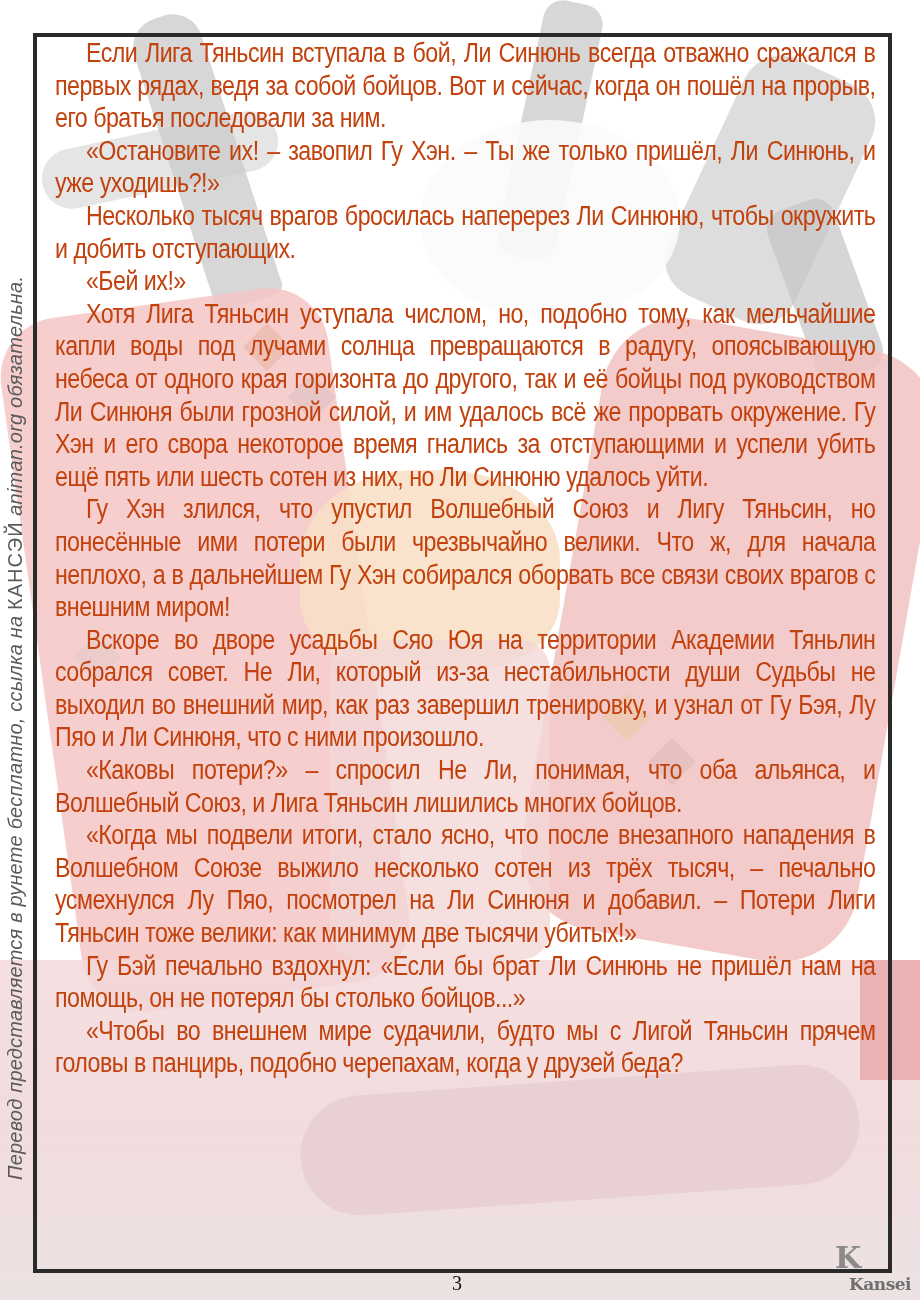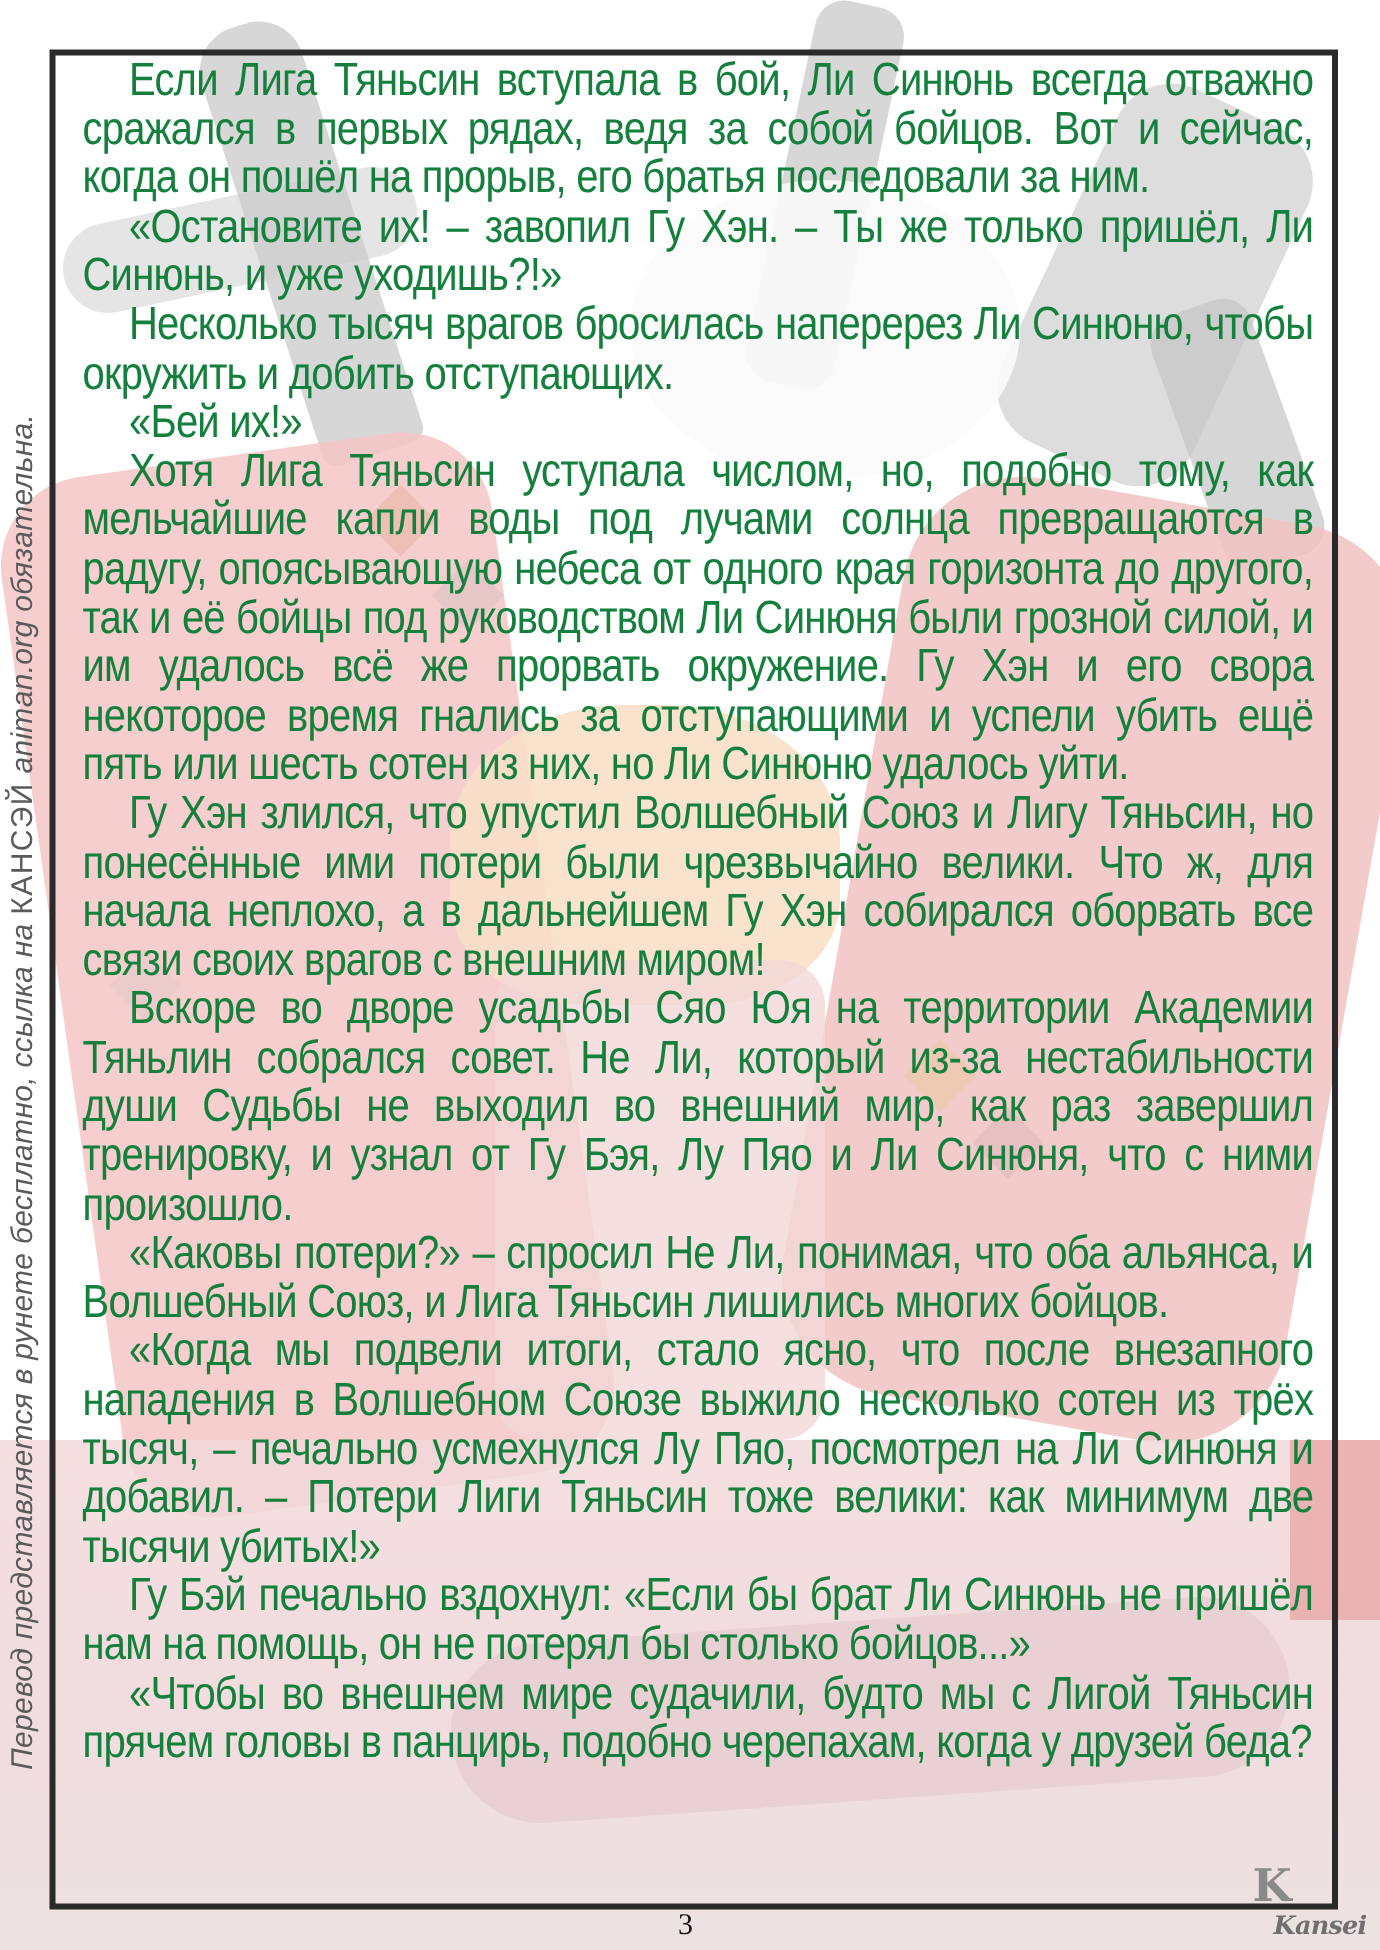--- a/index.html
+++ b/index.html
@@ -92,23 +92,23 @@
     }
 
     
     .text-block {
       position: absolute;
       left: 55px;
       top: 37px;
       width: 820px;
       z-index: 3;
       font-family: "Liberation Sans Narrow", "Liberation Sans", sans-serif;
-      font-size: 31px;
+      font-size: 27px;
       line-height: 32.6px;
-      color: #15803d;
+      color: #c2410c;
       letter-spacing: -0.6px;
     }
     .text-block p {
       margin: 0;
       text-indent: 36px;
       text-align: justify;
       transform: scaleX(0.86);
       transform-origin: left top;
       width: 954px;
     }
@@ -156,21 +156,20 @@
       font-family: "DejaVu Serif", serif;
       font-size: 30px;
       color: #8a8a8a;
       font-weight: bold;
     }
     .logo .word {
       position: absolute;
       left: 14px;
       top: 34px;
       font-family: "DejaVu Serif", serif;
-      font-style: italic;
       font-weight: bold;
       font-size: 17px;
       color: #6f6f6f;
       letter-spacing: -0.5px;
     }
   </style>
 </head>
 <body>
 
 <div class="bg-art">

